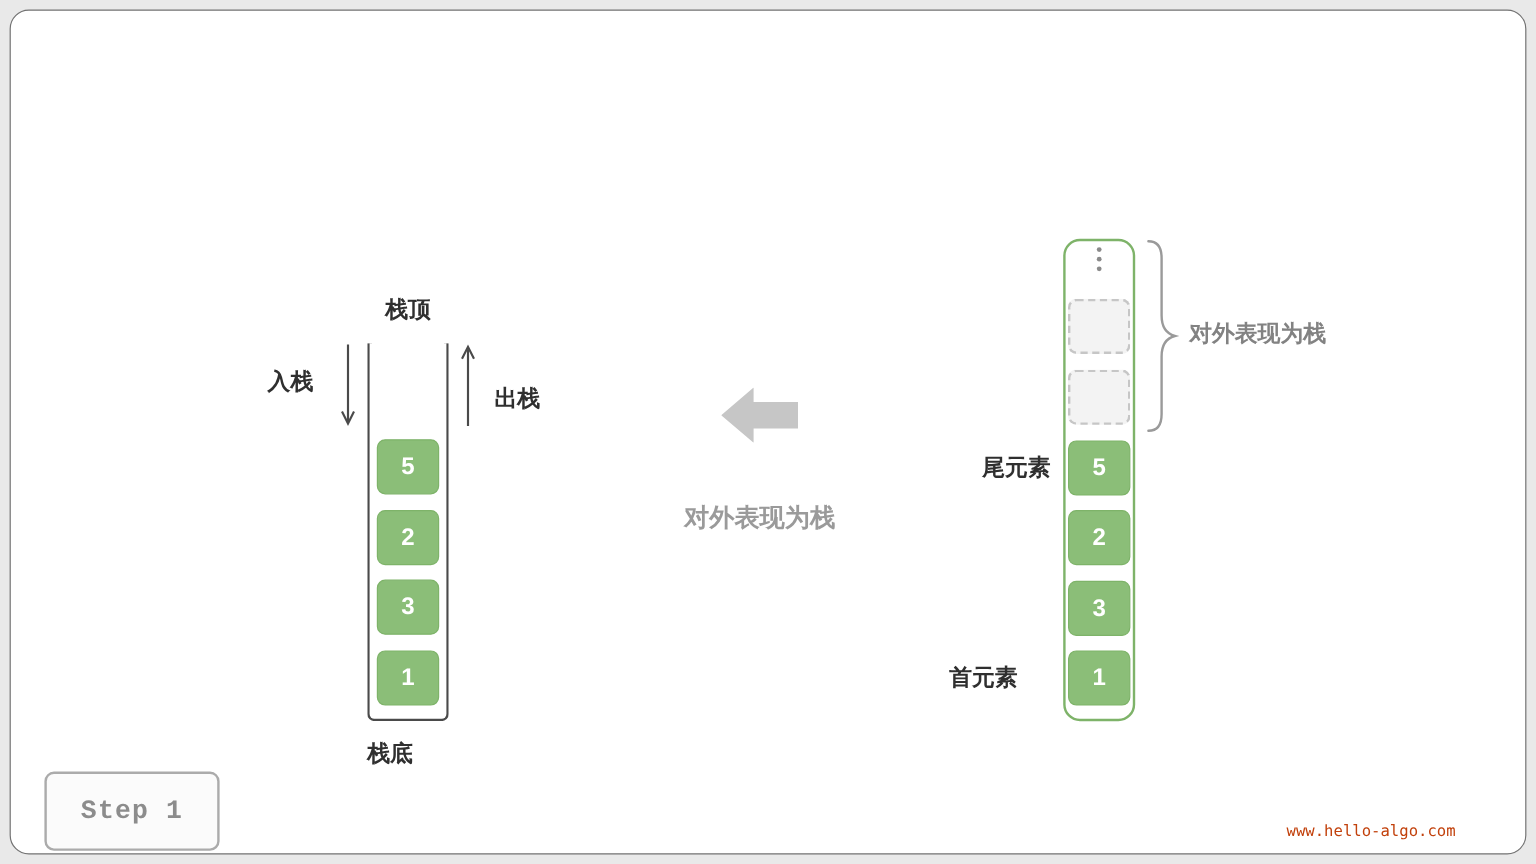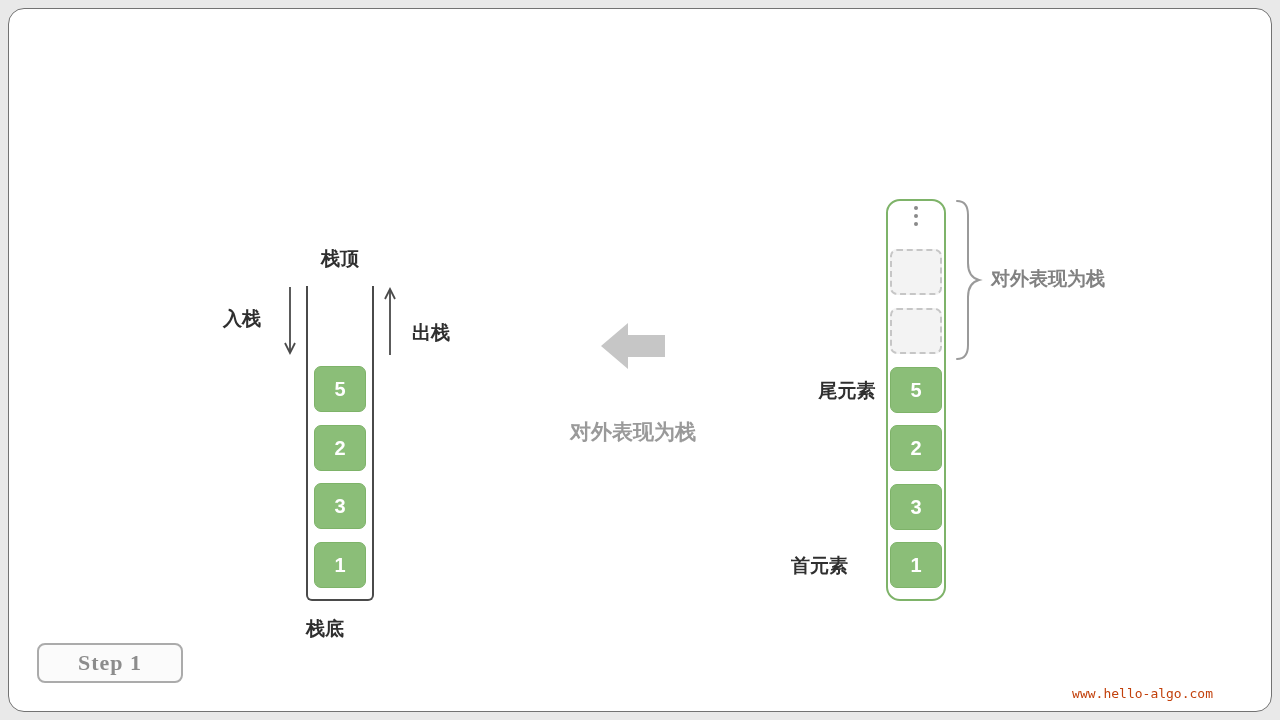--- a/index.html
+++ b/index.html
@@ -74,26 +74,26 @@
     left: 494px; top: 402px; width: 260px;
     text-align: center;
     font-weight: bold;
     font-size: 21px;
     color: #9a9a9a;
     line-height: 41px;
   }
 
   
   .step-box {
-    left: 28px; top: 634px; width: 146px; height: 40px;
+    left: 28px; top: 634px; width: 146px; height: 66px;
     background: #fbfbfb;
     border: 2px solid #ababab;
     border-radius: 8px;
     display: flex; align-items: center; justify-content: center;
-    font-family: Liberation Serif, serif;
+    font-family: Liberation Mono, monospace;
     font-weight: bold;
     font-size: 22px;
     color: #8c8c8c;
     letter-spacing: 1px;
   }
 
   .watermark {
     right: 58px; top: 677px;
     font-family: "DejaVu Sans Mono", monospace;
     font-size: 13px;

